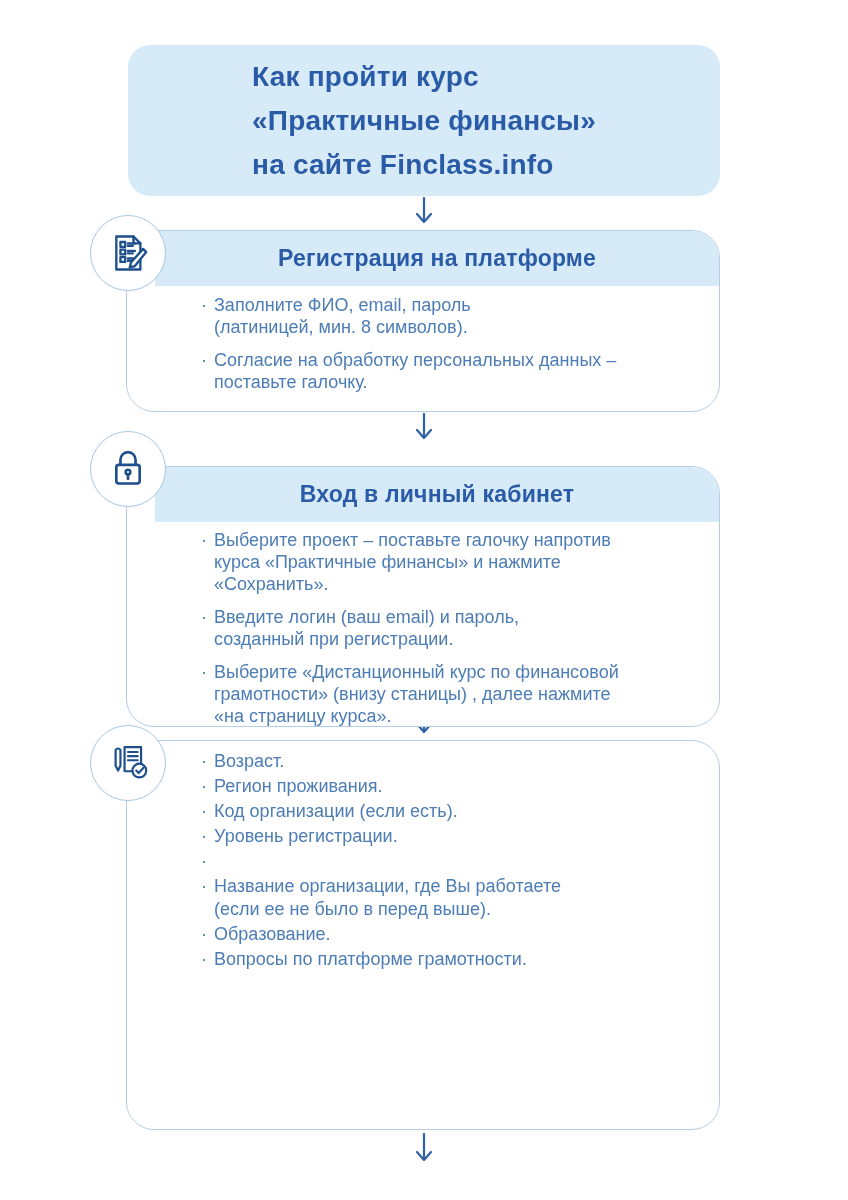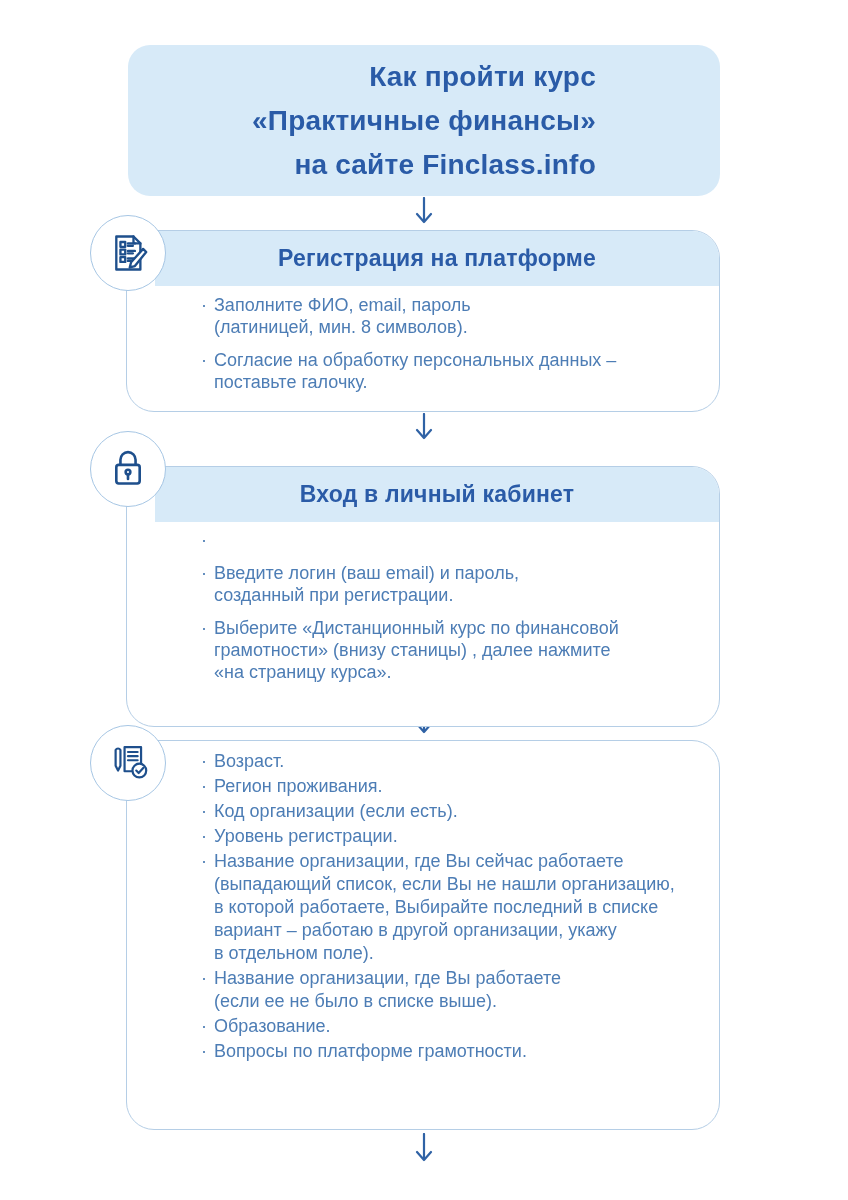--- a/index.html
+++ b/index.html
@@ -14,21 +14,21 @@
   .title-box {
     position: absolute;
     left: 128px; top: 45px;
     width: 592px; height: 151px;
     background: #d7eaf8;
     border-radius: 22px;
     display: flex; align-items: center; justify-content: center;
   }
   .title-text {
     white-space: pre-line;
-    text-align: right;
+    text-align: left;
     color: #2a5ba7;
     font-size: 28px;
     font-weight: bold;
     line-height: 44px;
     letter-spacing: 0.2px;
   }
   .card {
     position: absolute;
     left: 126px;
     width: 594px;
@@ -125,20 +125,23 @@
 
   <svg class="arrow" style="top:413px" width="20" height="32" viewBox="0 0 20 32">
     <path d="M10 1 V24 M3 17 L10 25 L17 17" fill="none" stroke="#2f62a5" stroke-width="2.2" stroke-linecap="round" stroke-linejoin="round"></path>
   </svg>
 
   <div class="card" style="top:466px;height:261px">
     <div class="card-header">Вход в личный кабинет</div>
     <div class="card-body items-spaced" style="padding-top:7px">
       <div class="item">
         <span class="dot">·</span>
+        <span class="item-text">Выберите проект – поставьте галочку напротив
+курса «Практичные финансы» и нажмите
+«Сохранить».</span>
       </div>
       <div class="item">
         <span class="dot">·</span>
         <span class="item-text">Введите логин (ваш email) и пароль,
 созданный при регистрации.</span>
       </div>
       <div class="item">
         <span class="dot">·</span>
         <span class="item-text">Выберите «Дистанционный курс по финансовой
 грамотности» (внизу станицы) , далее нажмите
@@ -174,30 +177,25 @@
       <div class="item">
         <span class="dot">·</span>
         <span class="item-text">Код организации (если есть).</span>
       </div>
       <div class="item">
         <span class="dot">·</span>
         <span class="item-text">Уровень регистрации.</span>
       </div>
       <div class="item">
         <span class="dot">·</span>
-        <span class="item-text">Название организации, где Вы сейчас работаете
-(выпадающий список, если Вы не нашли организацию,
-в которой работаете, Выбирайте последний в списке
-вариант – работаю в другой организации, укажу
-в отдельном поле).</span>
       </div>
       <div class="item">
         <span class="dot">·</span>
         <span class="item-text">Название организации, где Вы работаете
-(если ее не было в списке выше).</span>
+(если ее не было в перед выше).</span>
       </div>
       <div class="item">
         <span class="dot">·</span>
         <span class="item-text">Образование.</span>
       </div>
       <div class="item">
         <span class="dot">·</span>
         <span class="item-text">Вопросы по платформе грамотности.</span>
       </div>
     </div>

